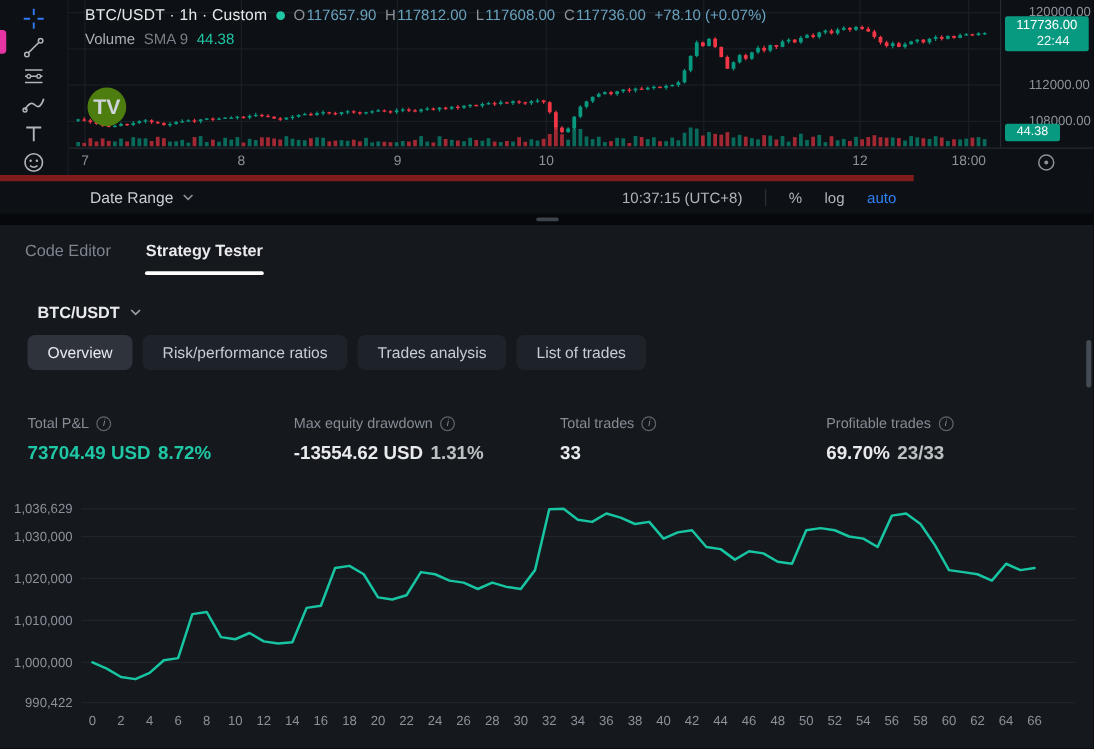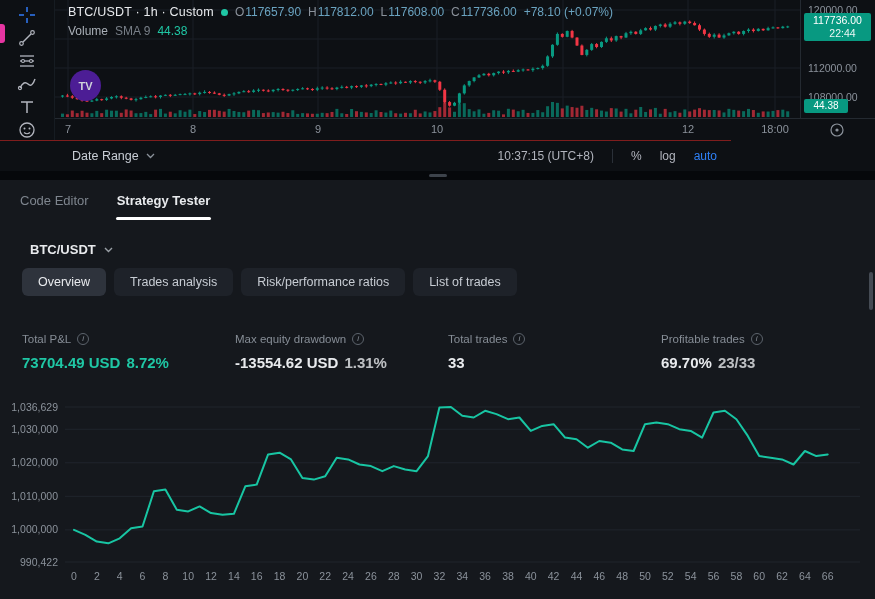--- a/index.html
+++ b/index.html
@@ -8,50 +8,50 @@
   #app { position:relative; width:875px; height:599px; background:#0d1014; overflow:hidden; color:#d1d4dc; }
 
   
   .left-toolbar { position:absolute; left:0; top:0; width:55px; height:140px; background:#0d1014;
     border-right:1px solid #161c22; display:flex; flex-direction:column; align-items:center; padding-top:5px; gap:3px; z-index:6; }
   .tool { width:36px; height:25px; display:flex; align-items:center; justify-content:center; background:none; border:none; cursor:pointer; }
   .pink-tab { position:absolute; left:0; top:24px; width:5px; height:19px; background:#e635a2; border-radius:0 3px 3px 0; z-index:7; }
 
   .chart-area { position:absolute; left:55px; top:0; width:745px; height:118px; }
   #candle-svg { position:absolute; left:0; top:0; width:745px; height:118px; }
-  .watermark { position:absolute; left:15px; top:70px; width:31px; height:31px; border-radius:50%; background:#4c1d95;
-    color:#cfd3da; display:flex; align-items:center; justify-content:center; font-weight:bold; font-size:11px; z-index:2; }
+  .watermark { position:absolute; left:15px; top:70px; width:31px; height:31px; border-radius:50%; background:#4d7c0f;
+    color:#cfd3da; display:flex; align-items:center; justify-content:center; font-weight:bold; font-size:17px; z-index:2; }
   .legend { position:absolute; left:13px; top:5px; z-index:3; white-space:nowrap; }
   .legend .row1 { font-size:12.5px; display:flex; align-items:center; gap:7px; }
   .legend .title { color:#e8eaed; font-weight:500; letter-spacing:.2px; }
   .status-dot { width:7px; height:7px; border-radius:50%; background:#1fc7a5; display:inline-block; }
   .ohlc { display:flex; gap:7px; font-size:12px; }
   .ohlc .k { color:#8b929b; margin-right:1px; }
   .ohlc .v { color:#6aa3c0; }
   .legend .row2 { margin-top:5px; font-size:12px; display:flex; gap:7px; }
   .vol-label { color:#aab0b8; }
   .vol-sma { color:#787f88; }
   .vol-val { color:#1fc7a5; }
 
   .price-axis { position:absolute; left:800px; top:0; width:75px; height:118px; background:#0d1014;
     border-left:1px solid #242a31; z-index:4; font-size:10.5px; color:#8b929b; }
-  .pa-label { position:absolute; left:7px; }
+  .pa-label { position:absolute; left:22px; }
   .price-badge { position:absolute; left:3px; top:13px; width:67px; background:#089981; color:#fff; border-radius:2px;
     text-align:center; font-size:10.5px; line-height:13px; padding:1px 0; z-index:2; }
   .price-badge .cd { opacity:.92;padding-left:10px; }
   .vol-badge { position:absolute; left:3px; top:99px; width:44px; background:#089981; color:#fff; border-radius:2px;
     text-align:center; font-size:10px; line-height:14px; z-index:2; }
 
   .time-axis { position:absolute; left:55px; top:118px; width:820px; height:22px; background:#0d1014;
     border-top:1px solid #242a31; z-index:5; }
   .t-tick { position:absolute; top:4px; transform:translateX(-50%); font-size:11px; color:#8b929b; }
   .axis-gear { position:absolute; right:30px; top:3px; width:16px; height:16px; cursor:pointer; }
 
   .daterange-bar { position:absolute; left:0; top:140px; width:731px; height:31px; background:#0d1014;
-    border-top:1px solid #7f1d1d; display:flex; justify-content:space-between;
+    border-top:5px solid #7f1d1d; display:flex; justify-content:space-between;
     padding:0 14px 0 72px; z-index:6; }
   .dr { display:flex; align-items:center; gap:7px; font-size:12.5px; color:#c9ced6; cursor:pointer; }
   .dr-right { display:flex; align-items:center; gap:18px; font-size:12px; color:#b2b5be; }
   .dr-right .item { cursor:pointer; }
   .v-divider { width:1px; height:14px; background:#2a3038; }
   .blue { color:#2f81f7; }
 
   .separator { position:absolute; left:0; top:171px; width:875px; height:9px; background:#06080b; z-index:8; cursor:row-resize; }
   .grip { position:absolute; left:429px; top:3px; width:18px; height:3px; border-radius:2px; background:#3d434b; }
 
@@ -680,22 +680,22 @@
 
     <div class="symbol-row">
       <span>BTC/USDT</span>
       <svg width="9" height="6" viewBox="0 0 9 6">
           <path d="M1 1l3.5 3.5L8 1" stroke="#9aa0a6" stroke-width="1.4" fill="none"></path>
         </svg>
     </div>
 
     <div class="pills" id="pills">
         <button class="pill active">Overview</button>
+        <button class="pill">Risk/performance ratios</button>
         <button class="pill">Trades analysis</button>
-        <button class="pill">Risk/performance ratios</button>
         <button class="pill">List of trades</button>
       </div>
 
     <div class="stats" id="stats">
         <div class="stat accent" style="left: 22px;">
           <div class="stat-label">
             <span>Total P&amp;L</span>
             <span class="info-i">i</span>
           </div>
           <div class="stat-value"><span>73704.49 USD</span><span class="sec">8.72%</span></div>

